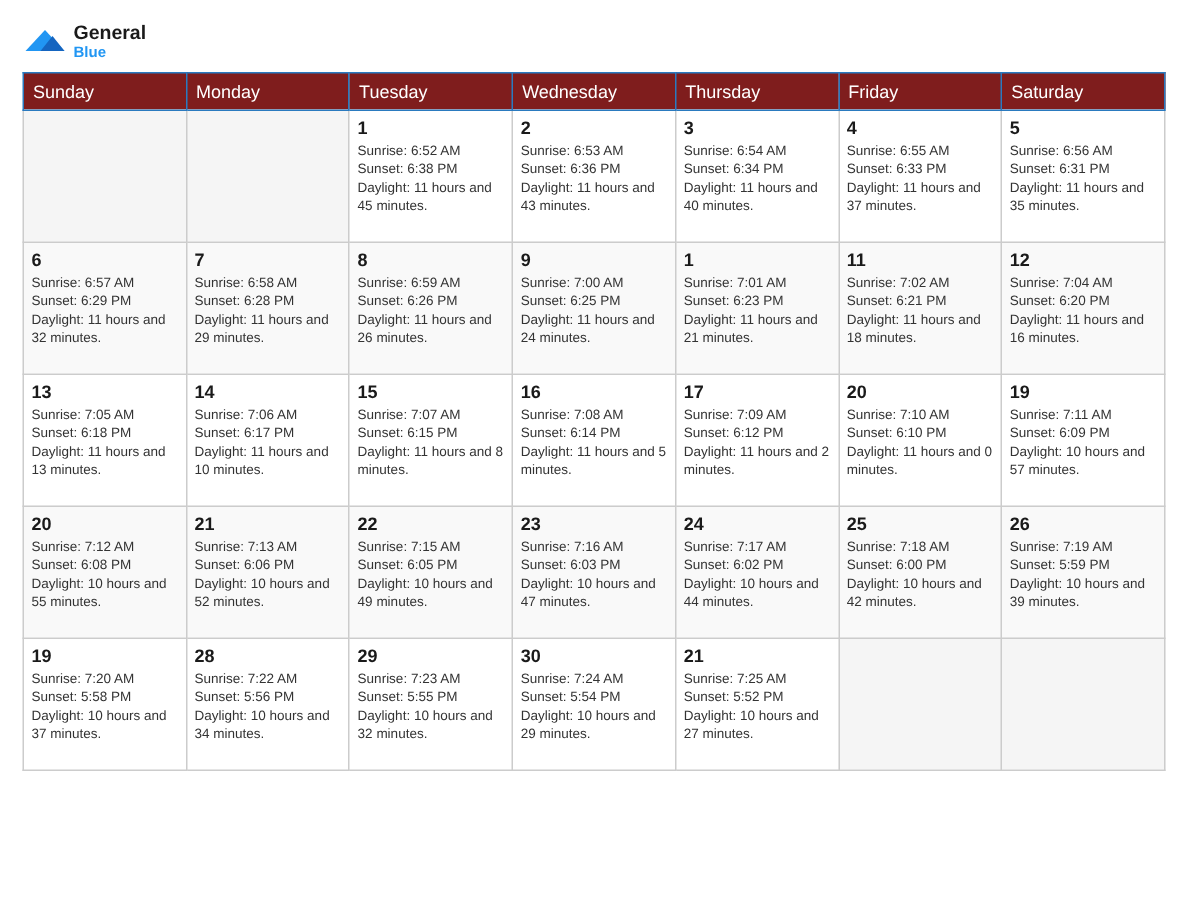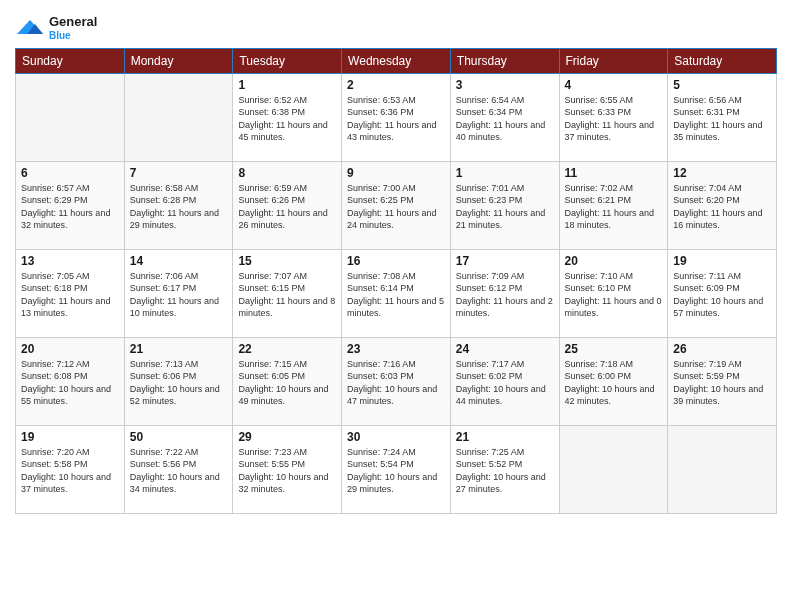--- a/index.html
+++ b/index.html
@@ -235,21 +235,21 @@
             <span class="day-number">26</span>
             <div class="day-info">Sunrise: 7:19 AM<br>Sunset: 5:59 PM<br>Daylight: 10 hours and 39 minutes.</div>
           </td>
         </tr>
         <tr>
           <td>
             <span class="day-number">19</span>
             <div class="day-info">Sunrise: 7:20 AM<br>Sunset: 5:58 PM<br>Daylight: 10 hours and 37 minutes.</div>
           </td>
           <td>
-            <span class="day-number">50</span>
+            <span class="day-number">28</span>
             <div class="day-info">Sunrise: 7:22 AM<br>Sunset: 5:56 PM<br>Daylight: 10 hours and 34 minutes.</div>
           </td>
           <td>
             <span class="day-number">29</span>
             <div class="day-info">Sunrise: 7:23 AM<br>Sunset: 5:55 PM<br>Daylight: 10 hours and 32 minutes.</div>
           </td>
           <td>
             <span class="day-number">30</span>
             <div class="day-info">Sunrise: 7:24 AM<br>Sunset: 5:54 PM<br>Daylight: 10 hours and 29 minutes.</div>
           </td>

